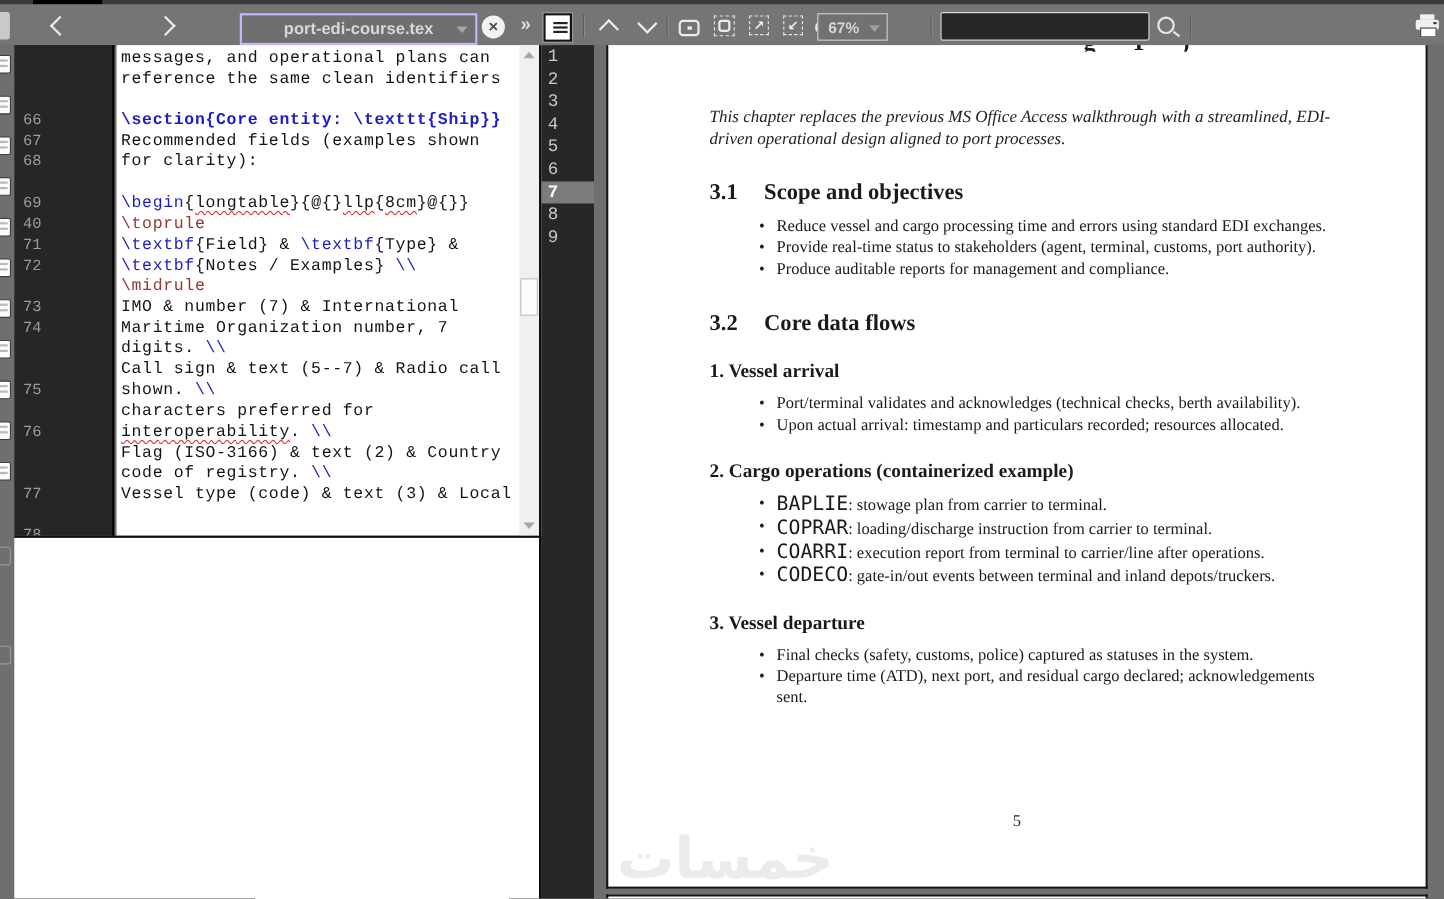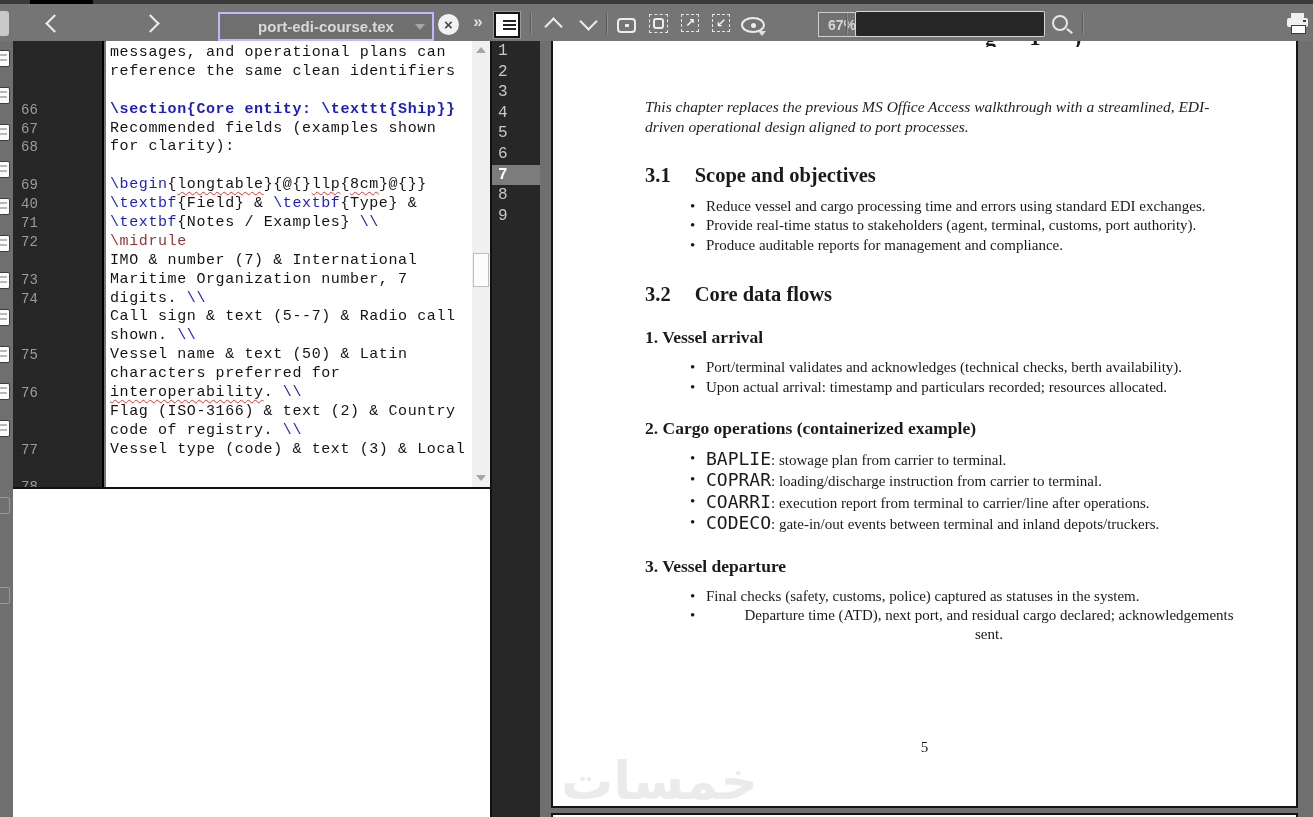--- a/index.html
+++ b/index.html
@@ -35,21 +35,21 @@
   .icon-fitp{left:649px;top:10px;width:17px;height:17px;border:1px dashed #e4e4e4;}
   .icon-fitp i{display:block;width:7px;height:7px;border:2px solid #ececec;border-radius:3px;}
   .icon-zne,.icon-zsw{width:16px;height:16px;border:1px dashed #e4e4e4;color:#f2f2f2;
           font-size:12px;font-weight:bold;font-family:"DejaVu Sans",sans-serif;}
   .icon-zne{left:681px;top:10px;}
   .icon-zsw{left:712px;top:10px;}
   .icon-eye{left:741px;top:13px;width:20px;height:12px;border:2px solid #ececec;border-radius:50%;}
   .icon-eye i{display:block;width:5px;height:5px;background:#ececec;border-radius:50%;}
   .eyecaret{position:absolute;left:758px;top:27px;border-left:4px solid transparent;
             border-right:4px solid transparent;border-top:5px solid #e0e0e0;}
-  .zoombox{left:818px;top:8px;width:64px;height:25px;border:1px solid #cfcfcf;background:#717171;
+  .zoombox{left:743px;top:8px;width:64px;height:25px;border:1px solid #cfcfcf;background:#717171;
            color:#d6d6d6;font-weight:bold;font-size:14px;justify-content:flex-start;padding-left:9px;
            box-sizing:border-box;}
   .zoombox .caret{position:absolute;right:6px;top:10px;border-top-color:#9f9f9f;}
   .searchbox{left:855px;top:7px;width:190px;height:26px;background:#262626;border:1px solid #d6d6d6;
              border-radius:2px;box-sizing:border-box;}
   .searchbox input{width:100%;height:100%;background:transparent;border:none;outline:none;
              color:#eee;font-size:14px;padding:0 6px;box-sizing:border-box;}
   .icon-mag{left:1052px;top:11px;width:12px;height:12px;border:2px solid #e6e6e6;border-radius:50%;}
   .icon-mag i{position:absolute;left:12px;top:13px;width:7px;height:2px;background:#e6e6e6;
               transform:rotate(38deg);}
@@ -104,21 +104,21 @@
   .fragment span{display:block;margin-top:-16px;font-family:"Liberation Serif",serif;
            font-weight:bold;font-size:22px;letter-spacing:14px;color:#1a1a1a;}
   .pdfcontent{position:absolute;left:92px;top:0;width:627px;color:#1a1a1a;
            font-family:"Liberation Serif","DejaVu Serif",serif;}
   .note{margin-top:56px;font-style:italic;font-size:15.5px;line-height:19.5px;color:#222;}
   .h2{margin-top:28px;font-size:20.5px;font-weight:bold;display:flex;}
   .h2 .h2num{margin-right:24px;}
   .h3{margin-top:21px;font-size:17.5px;font-weight:bold;}
   ul.blist{list-style:none;margin:10px 0 0 0;padding:0;}
   ul.blist li{position:relative;padding-left:61px;font-size:15px;line-height:19.4px;white-space:nowrap;}
-  ul.blist li.wrap{white-space:normal;text-align:center;}
+  ul.blist li.wrap{white-space:normal;}
   ul.blist li:before{content:"\2022";position:absolute;left:45px;}
   .mono{font-family:"DejaVu Sans Mono",monospace;font-size:18px;}
   .pagefive{position:absolute;left:0;top:698px;width:100%;text-align:center;font-size:15px;
            font-family:"Liberation Serif",serif;color:#222;}
   .watermark{position:absolute;left:8px;top:710px;font-size:52px;font-weight:bold;color:#ebebeb;
            font-family:"DejaVu Sans",sans-serif;direction:rtl;}
 </style>
 </head>
 <body>
 
@@ -256,29 +256,29 @@
     </div>
   <div class="codearea" id="codearea">
       <div><span>messages, and operational plans can</span></div>
       <div><span>reference the same clean identifiers</span></div>
       <div></div>
       <div><span class="seg-cmdb">\section{Core entity: \texttt{Ship}}</span></div>
       <div><span>Recommended fields (examples shown</span></div>
       <div><span>for clarity):</span></div>
       <div></div>
       <div><span class="seg-cmd">\begin</span><span>{</span><span class="seg-err">longtable</span><span>}{@{}</span><span class="seg-err">llp</span><span>{</span><span class="seg-err">8cm</span><span>}@{}}</span></div>
+      <div><span class="seg-rule">\toprule</span></div>
       <div><span class="seg-cmd">\textbf</span><span>{Field} &amp; </span><span class="seg-cmd">\textbf</span><span>{Type} &amp;</span></div>
       <div><span class="seg-cmd">\textbf</span><span>{Notes / Examples} </span><span class="seg-cmd">\\</span></div>
       <div><span class="seg-rule">\midrule</span></div>
       <div><span>IMO &amp; number (7) &amp; International</span></div>
       <div><span>Maritime Organization number, 7</span></div>
       <div><span>digits. </span><span class="seg-cmd">\\</span></div>
       <div><span>Call sign &amp; text (5--7) &amp; Radio call</span></div>
       <div><span>shown. </span><span class="seg-cmd">\\</span></div>
-      <div><span>Vessel name &amp; text (50) &amp; Latin</span></div>
       <div><span>characters preferred for</span></div>
       <div><span class="seg-err">interoperability</span><span>. </span><span class="seg-cmd">\\</span></div>
       <div><span>Flag (ISO-3166) &amp; text (2) &amp; Country</span></div>
       <div><span>code of registry. </span><span class="seg-cmd">\\</span></div>
       <div><span>Vessel type (code) &amp; text (3) &amp; Local</span></div>
     </div>
 
   <div class="vscroll">
     <div class="sarrow up"></div>
     <div class="sthumb"></div>

